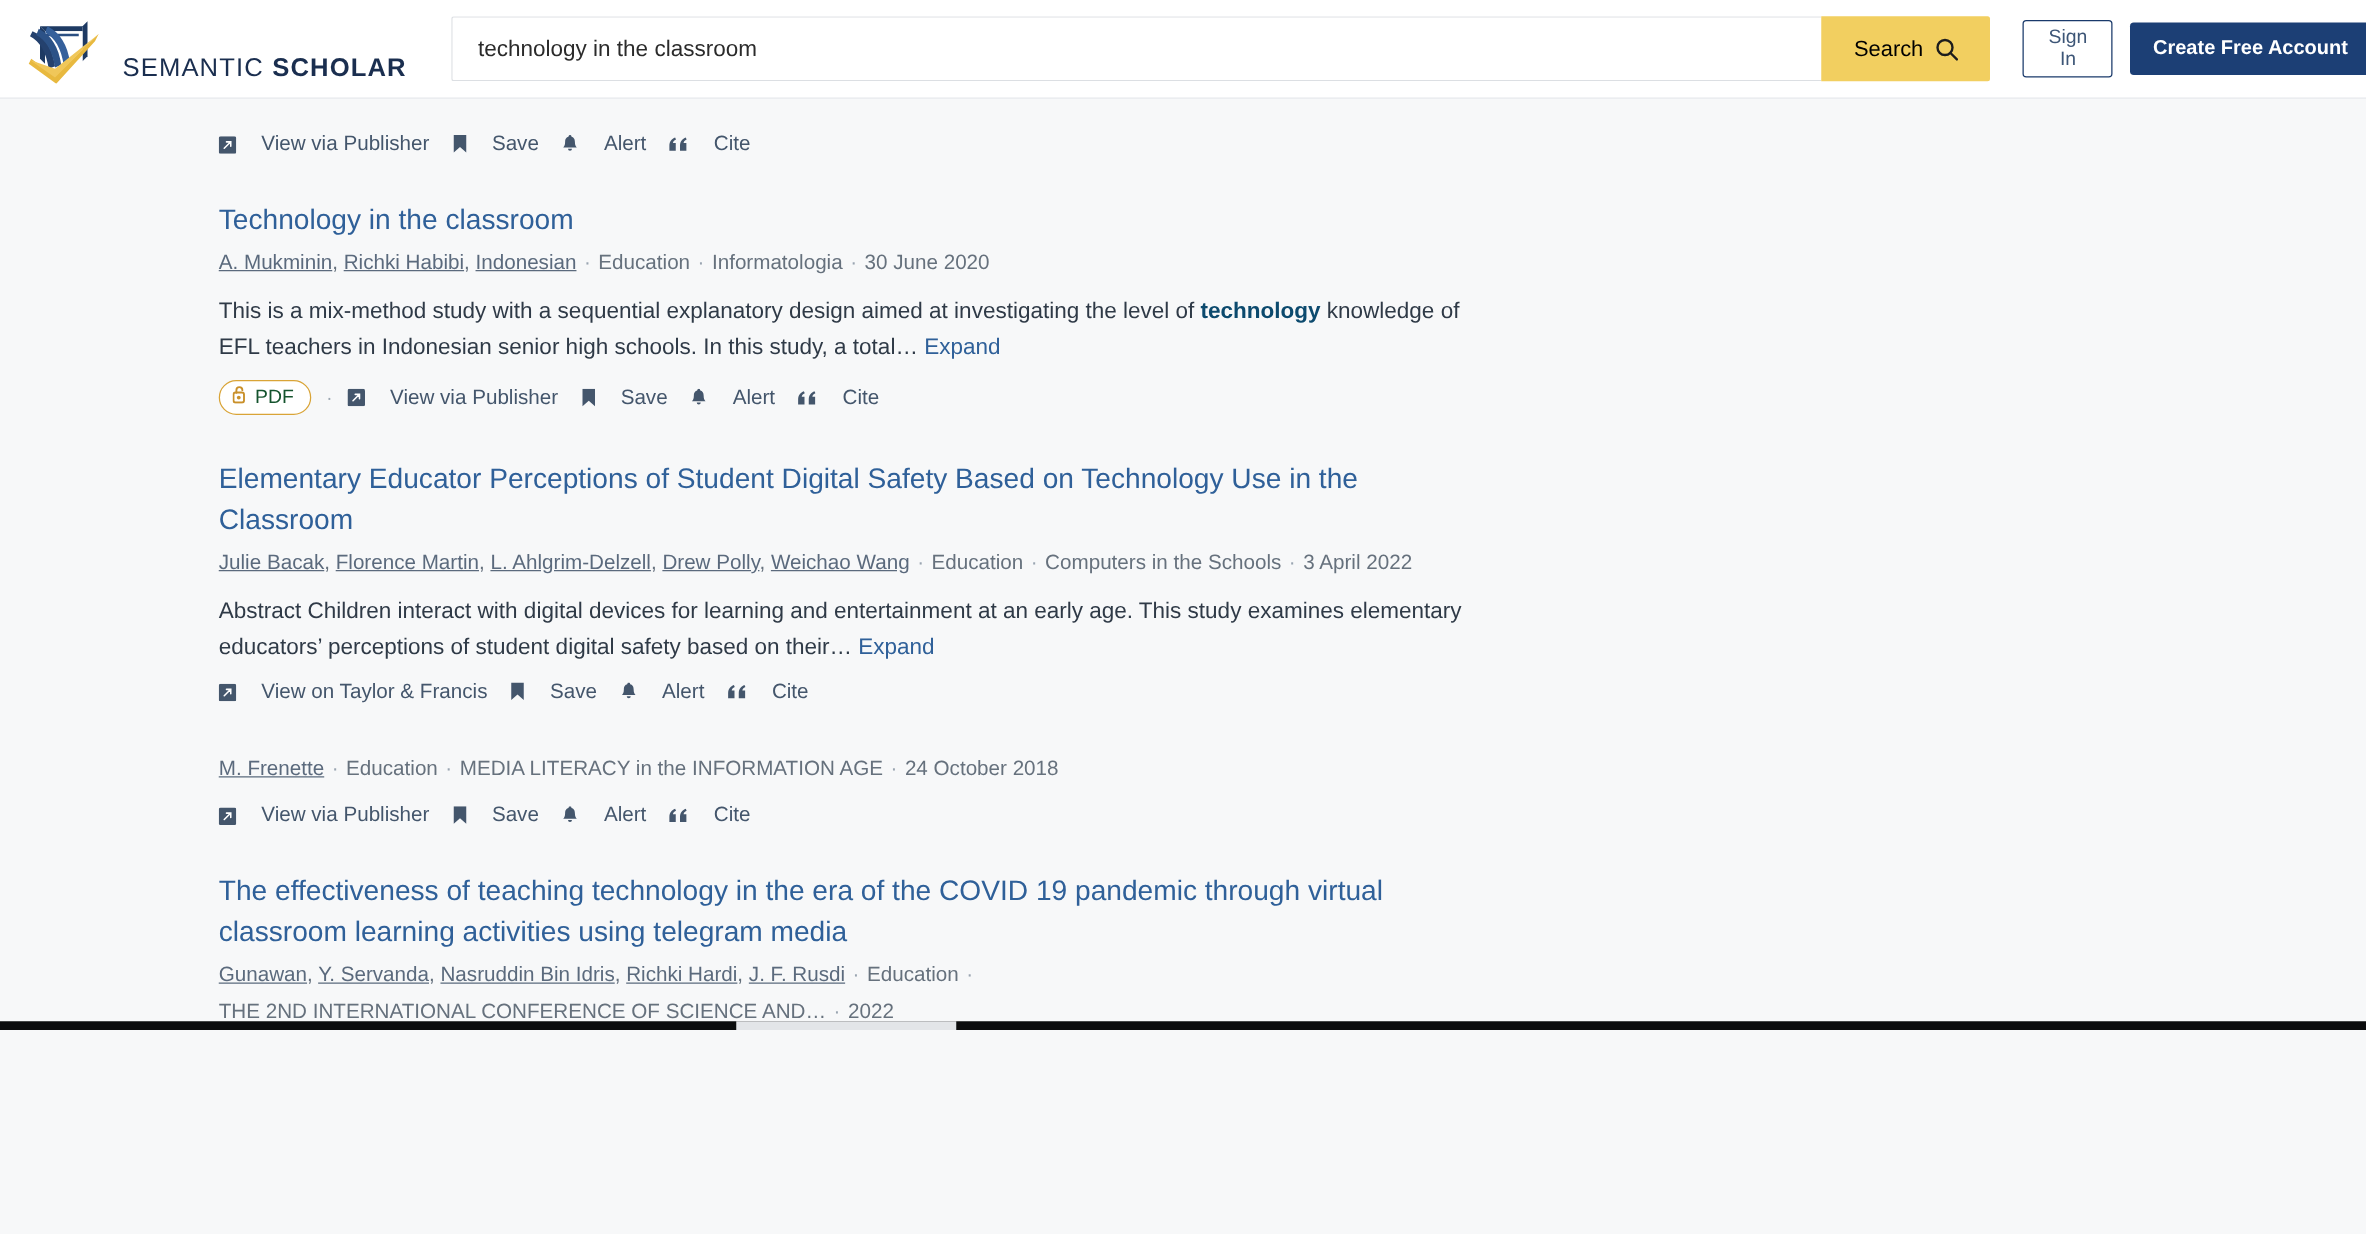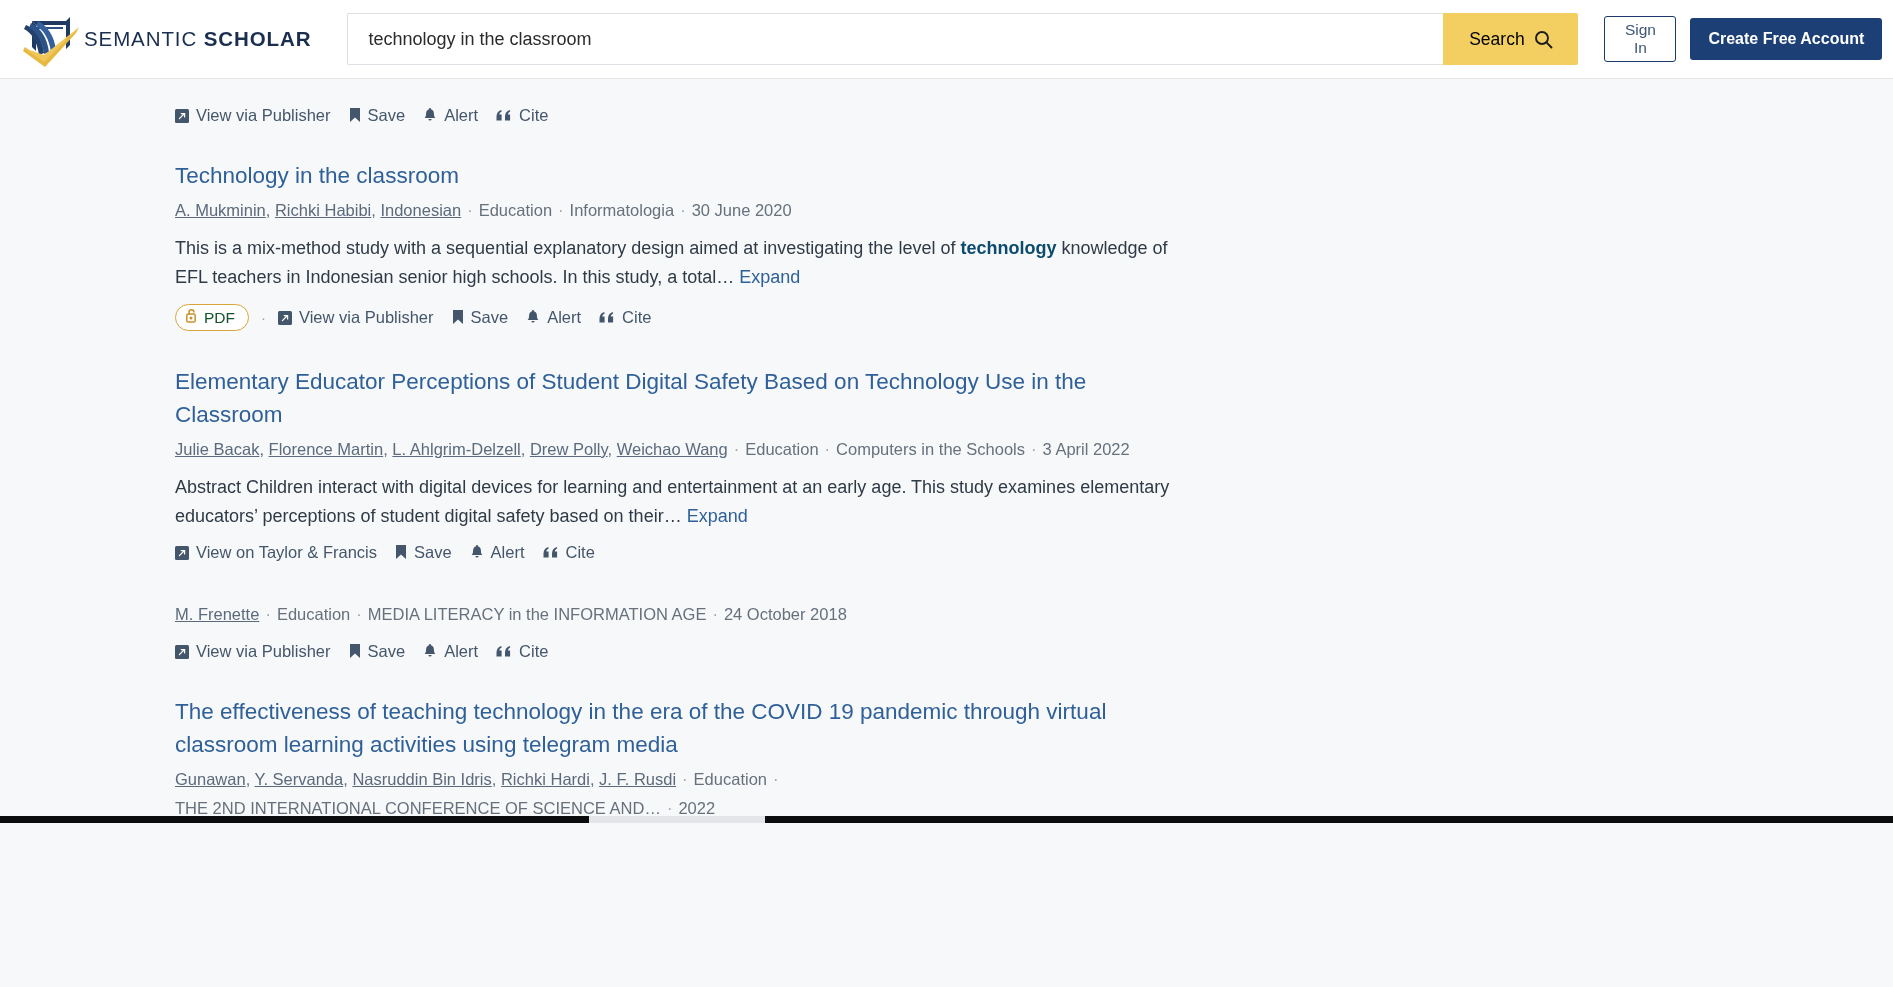--- a/index.html
+++ b/index.html
@@ -21,21 +21,22 @@
     background: #ffffff;
     border-bottom: 1px solid #e5e7eb;
     display: flex;
     align-items: center;
     padding: 0 28px 0 22px;
     box-sizing: border-box;
     position: relative;
   }
   .brand {
     display: flex;
-    align-items: center;
+    align-items: flex-end;
+    gap: 14px;
     flex: 0 0 auto;
     margin-right: 36px;
     text-decoration: none;
   }
   .logo-mark {
     width: 62px;
     height: 56px;
     display: block;
   }
   .brand-text {
@@ -175,21 +176,21 @@
     display: flex;
     align-items: center;
     gap: 18px;
     margin-top: 13px;
     font-size: 16.5px;
     color: #44566c;
   }
   .action {
     display: inline-flex;
     align-items: center;
-    gap: 7px;
+    gap: 20px;
     cursor: pointer;
     color: #44566c;
     white-space: nowrap;
   }
   .action svg { display:block; flex: 0 0 auto; }
 
   .pdf-badge {
     display: inline-flex;
     align-items: center;
     gap: 7px;

